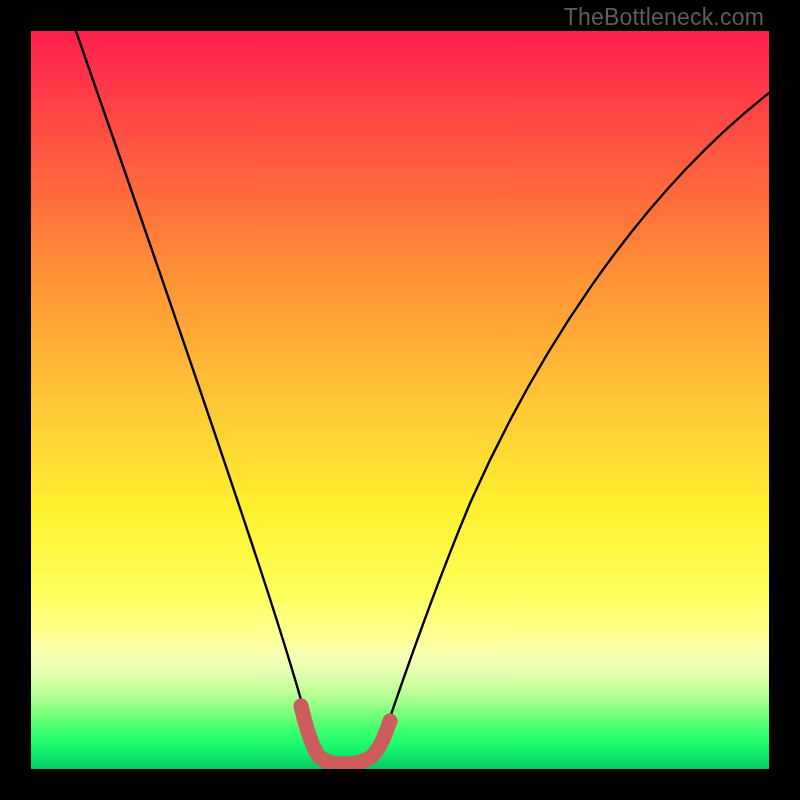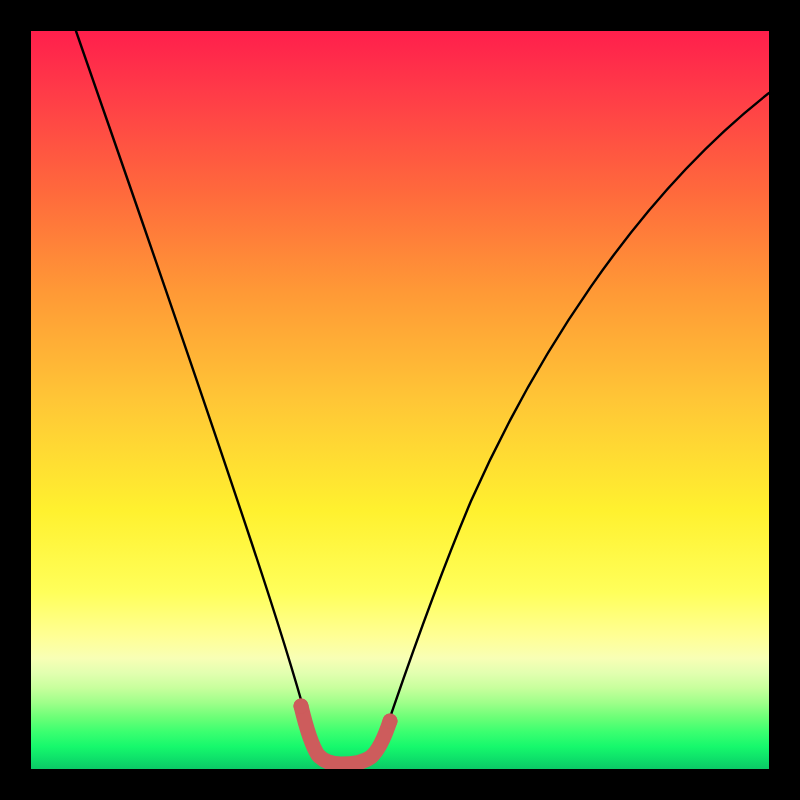--- a/index.html
+++ b/index.html
@@ -91,13 +91,14 @@
       <path d="M 270,675
                C 276,700 281,715 287,724
                C 293,731 300,733 310,733
                C 322,733 332,732 340,726
                C 347,720 353,708 359,690" fill="none" stroke="#cd5c5c" stroke-width="15" stroke-linecap="round"></path>
       <circle cx="270" cy="675" r="7.5" fill="#cd5c5c"></circle>
       <circle cx="359" cy="690" r="7.5" fill="#cd5c5c"></circle>
     </svg>
   </div>
 
+  <div class="watermark">TheBottleneck.com</div>
 </div>
 
 </body></html>

